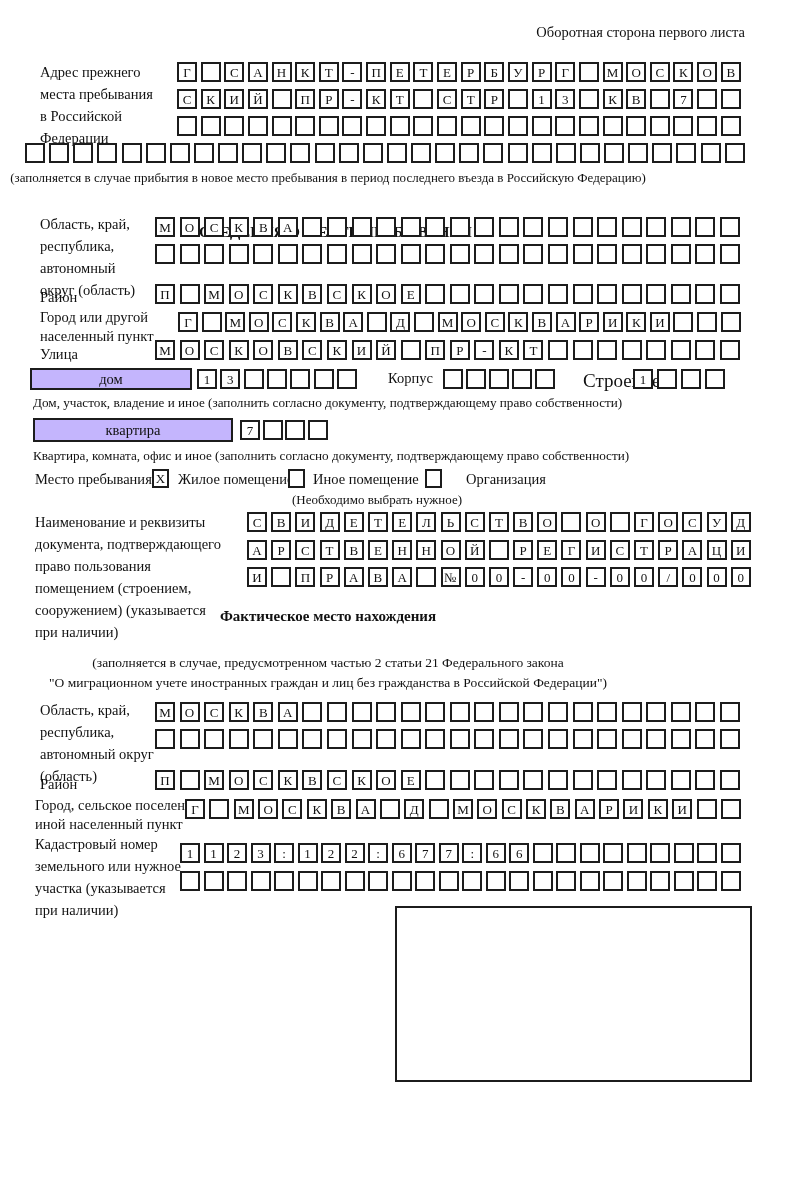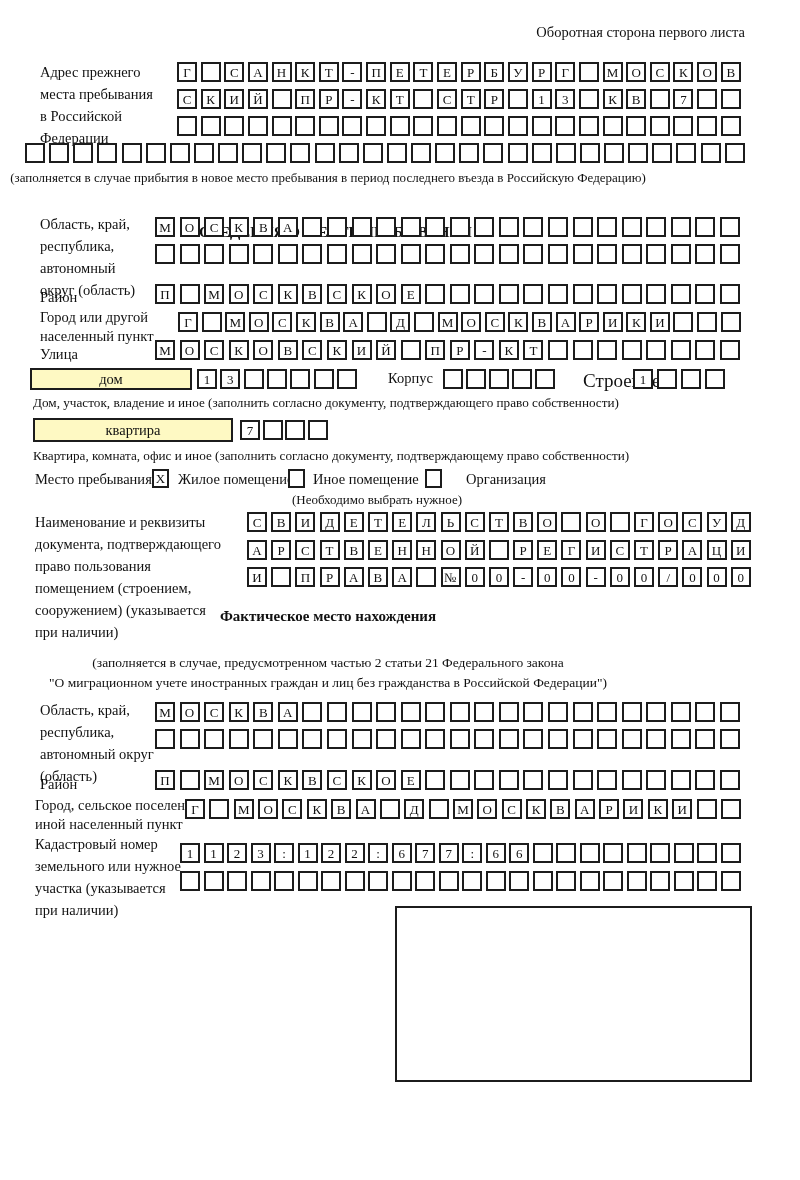--- a/index.html
+++ b/index.html
@@ -14,21 +14,21 @@
   .label { font-size:14.5px; line-height:22px; white-space:pre-line; }
   .small { font-size:13px; }
   .cellrow { position:absolute; display:flex; justify-content:space-between; height:20px; }
   .cell {
     flex:0 0 20px; width:20px; height:20px;
     border:2px solid #1c1c1c;
     display:inline-flex; align-items:center; justify-content:center;
     font-size:13px; line-height:1; background:#ffffff;
   }
   .bigbox {
-    position:absolute; border:2px solid #1c1c1c; background:#fef9c3;
+    position:absolute; border:2px solid #1c1c1c; background:#c4b5fd;
     display:flex; align-items:center; justify-content:center; font-size:14.5px;
   }
   .checkbox {
     position:absolute; width:17px; height:19px; border:2px solid #1c1c1c;
     display:flex; align-items:center; justify-content:center; font-size:13px; background:#ffffff;
   }
   .centered { left:0; width:656px; text-align:center; }
   .boldhead { font-weight:bold; font-size:15px; }
 
   .t-title     { top:24px;  left:0; width:745px; text-align:right; font-size:14.5px; }
@@ -371,21 +371,21 @@
       <span class="cell"></span>
       <span class="cell"></span>
     </div>
   <div class="abs stroenie-label">Строение</div>
   <div class="cellrow row-stroenie">
       <span class="cell">1</span>
       <span class="cell"></span>
       <span class="cell"></span>
       <span class="cell"></span>
     </div>
-  <div class="abs house-note">Дом, участок, владение и иное (заполнить согласно документу, подтверждающего право собственности)</div>
+  <div class="abs house-note">Дом, участок, владение и иное (заполнить согласно документу, подтверждающему право собственности)</div>
 
   <div class="bigbox apt-box">квартира</div>
   <div class="cellrow row-apt">
       <span class="cell">7</span>
       <span class="cell"></span>
       <span class="cell"></span>
       <span class="cell"></span>
     </div>
   <div class="abs apt-note">Квартира, комната, офис и иное (заполнить согласно документу, подтверждающему право собственности)</div>
 

